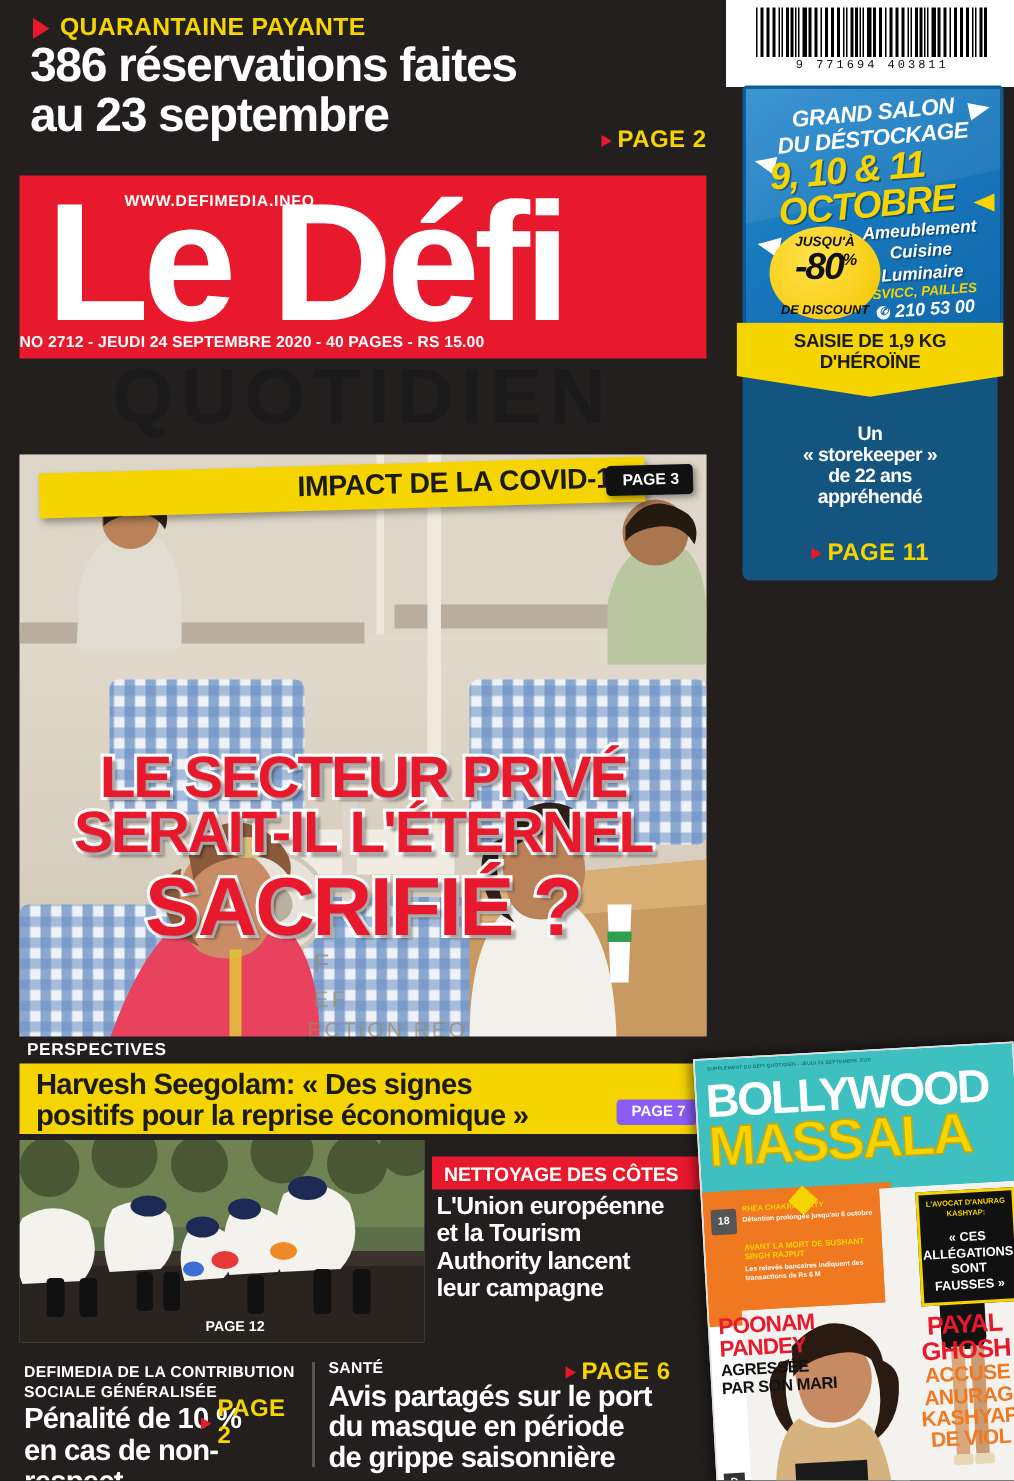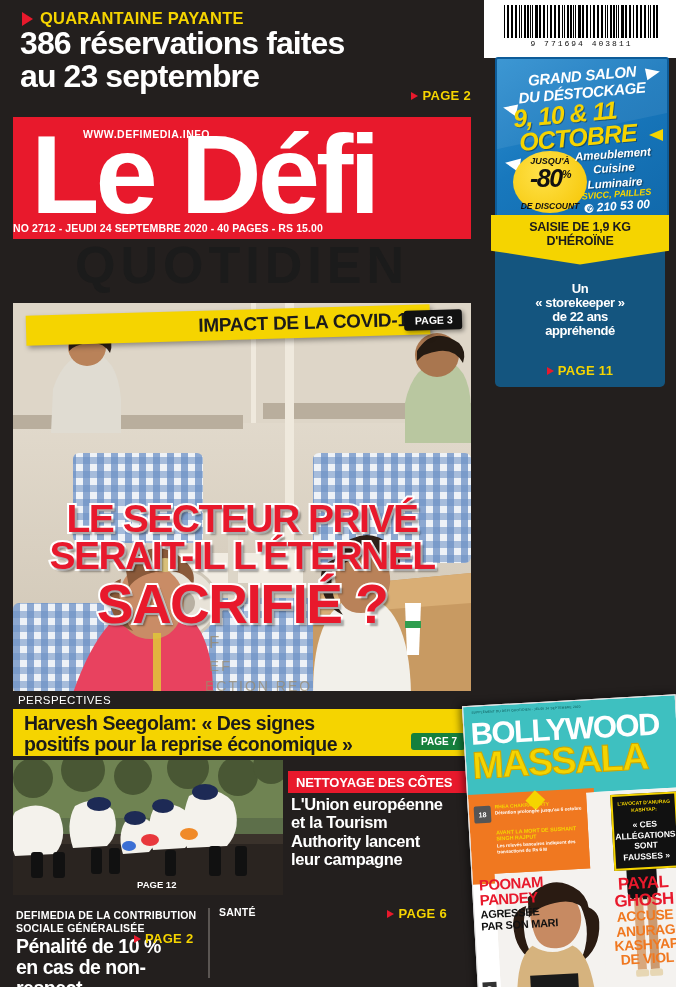--- a/index.html
+++ b/index.html
@@ -7,21 +7,21 @@
   .page{position:relative;width:676px;height:987px;background:#231f1e;overflow:hidden;}
 
   
   .top-teaser{position:absolute;left:0;top:0;width:484px;height:110px;background:#231f1e;}
   .kicker{position:absolute;left:22px;top:9px;display:flex;align-items:center;gap:7px;}
   .tri{width:0;height:0;border-left:11px solid #e8192c;border-top:7px solid transparent;border-bottom:7px solid transparent;}
   .kicker-txt{color:#f5d400;font-size:16.5px;font-weight:bold;letter-spacing:.2px;}
   .teaser-h{position:absolute;left:20px;top:27px;width:450px;color:#fff;font-size:32px;font-weight:bold;line-height:1.03;letter-spacing:-.9px;}
   .pagebadge{display:inline-flex;align-items:center;gap:4px;}
   .pagebadge .tri-s{width:0;height:0;border-left:7px solid #e8192c;border-top:4.5px solid transparent;border-bottom:4.5px solid transparent;}
-  .pagebadge .lbl{color:#f5d400;font-size:13px;font-weight:bold;letter-spacing:.3px;}
+  .pagebadge .lbl{color:#f5d400;font-size:16px;font-weight:bold;letter-spacing:.3px;}
   .teaser-page{position:absolute;right:13px;bottom:7px;}
 
   
   .barcode-wrap{position:absolute;left:484px;top:0;width:192px;height:58px;background:#fff;}
   .bars{position:absolute;left:20px;top:5px;width:155px;height:33px;}
   .bars span{position:absolute;top:0;height:100%;background:#000;}
   .bc-num{position:absolute;left:20px;top:39px;width:155px;text-align:center;font-family:"Liberation Mono",monospace;font-size:8px;color:#111;letter-spacing:2px;}
 
   
   .ad{position:absolute;left:495px;top:57px;width:170px;height:158px;
@@ -76,24 +76,24 @@
   .headline{position:absolute;left:13px;top:500px;width:458px;text-align:center;}
   .headline .l{color:#e8192c;font-weight:bold;letter-spacing:-1.5px;line-height:.95;
       -webkit-text-stroke:4px #fff;paint-order:stroke fill;
       text-shadow:3px 3px 2px rgba(0,0,0,.35);}
   .h1{font-size:39px;}
   .h2{font-size:39px;}
   .h3{font-size:55px;margin-top:4px;}
 
   
   .persp-bar{position:absolute;left:0;top:691px;width:480px;height:18px;background:#231f1e;}
-  .persp-bar span{position:absolute;left:18px;top:3px;color:#fff;font-size:11.5px;font-weight:normal;letter-spacing:.4px;}
+  .persp-bar span{position:absolute;left:18px;top:3px;color:#fff;font-size:11.5px;font-weight:bold;letter-spacing:.4px;}
   .persp-yellow{position:absolute;left:13px;top:709px;width:458px;height:47px;background:#f5d400;}
   .persp-yellow .t{position:absolute;left:11px;top:4px;width:400px;color:#1b1b1b;font-size:19.5px;font-weight:bold;line-height:1.1;letter-spacing:-.5px;}
-  .persp-page{position:absolute;right:6px;bottom:6px;background:#15803d;border-radius:3px;padding:3px 8px 3px 6px;display:flex;align-items:center;gap:4px;}
+  .persp-page{position:absolute;right:6px;bottom:6px;background:#8b5cf6;border-radius:3px;padding:3px 8px 3px 6px;display:flex;align-items:center;gap:4px;}
   .persp-page .lbl{color:#fff;font-size:10px;font-weight:bold;}
 
   
   .beach{position:absolute;left:13px;top:760px;width:270px;height:135px;overflow:hidden;background:#4a5a3a;text-align:center;}
   .beach svg{position:absolute;left:0;top:0;}
   .beach-page{position:absolute;left:120px;bottom:5px;display:flex;align-items:center;gap:4px;}
   .beach-page .lbl{color:#fff;font-size:9.5px;font-weight:bold;}
 
   
   .cotes-red{position:absolute;left:288px;top:771px;width:183px;height:22px;background:#e8192c;display:flex;align-items:center;padding-left:8px;}
@@ -435,20 +435,25 @@
       <div>Pénalité de 10 %</div>
       <div>en cas de non-respect</div>
     </div>
     <div class="pagebadge b1-page">
       <span class="tri-s"></span>
       <span class="lbl">PAGE 2</span>
     </div>
   </div>
   <div class="b2">
     <div class="bkick">SANTÉ</div>
+    <div class="bhead">
+      <div>Avis partagés sur le port</div>
+      <div>du masque en période</div>
+      <div>de grippe saisonnière</div>
+    </div>
     <div class="pagebadge b2-page">
       <span class="tri-s"></span>
       <span class="lbl">PAGE 6</span>
     </div>
   </div>
 
   <div class="insert">
     <div class="ins-top">
       <div class="ins-tiny">SUPPLÉMENT DU DÉFI QUOTIDIEN - JEUDI 24 SEPTEMBRE 2020</div>
       <div class="ins-b">BOLLYWOOD</div>

